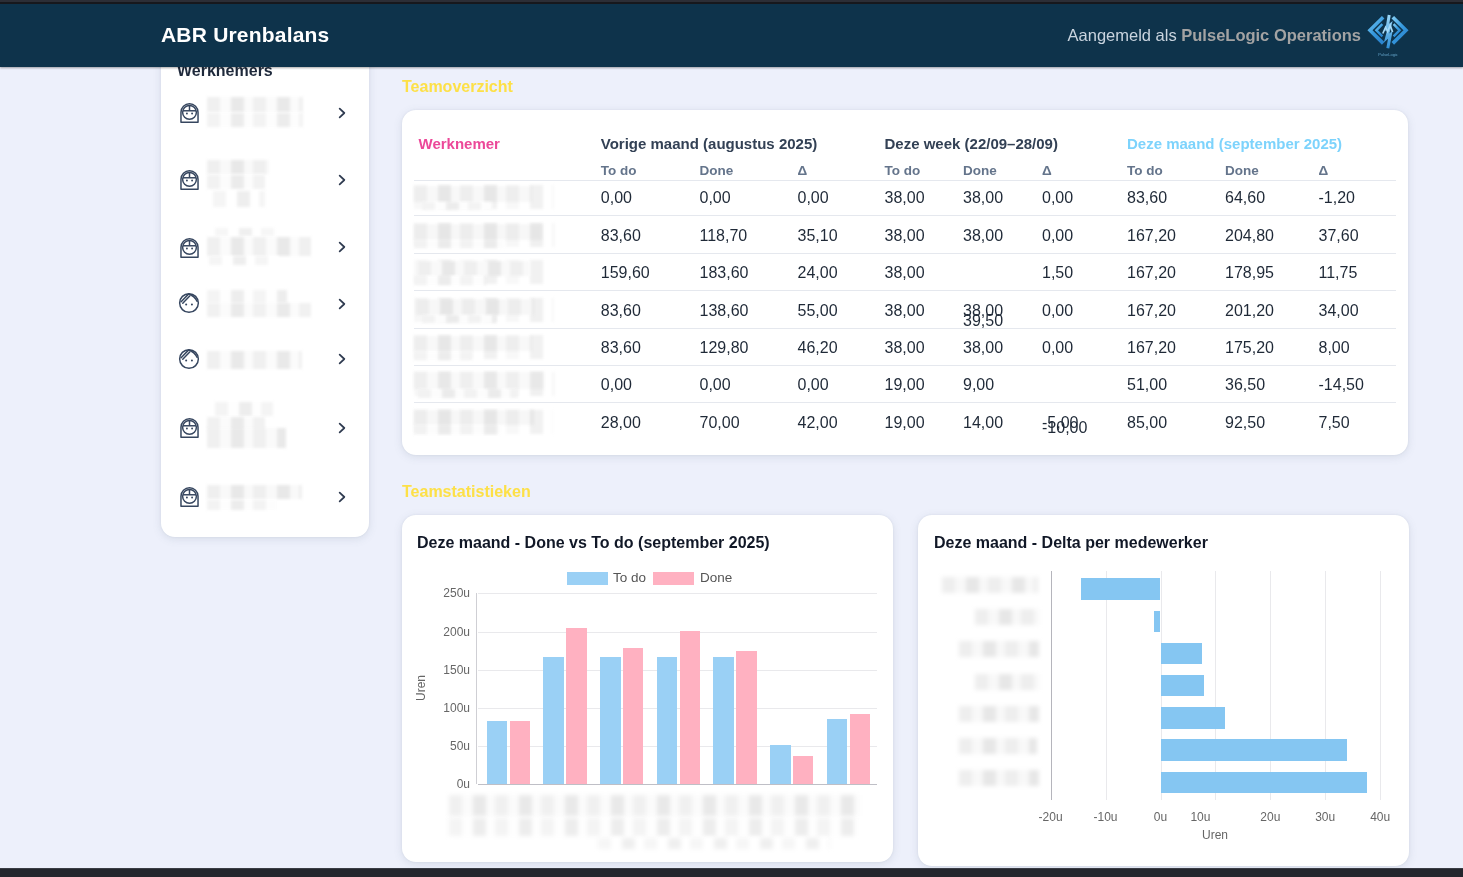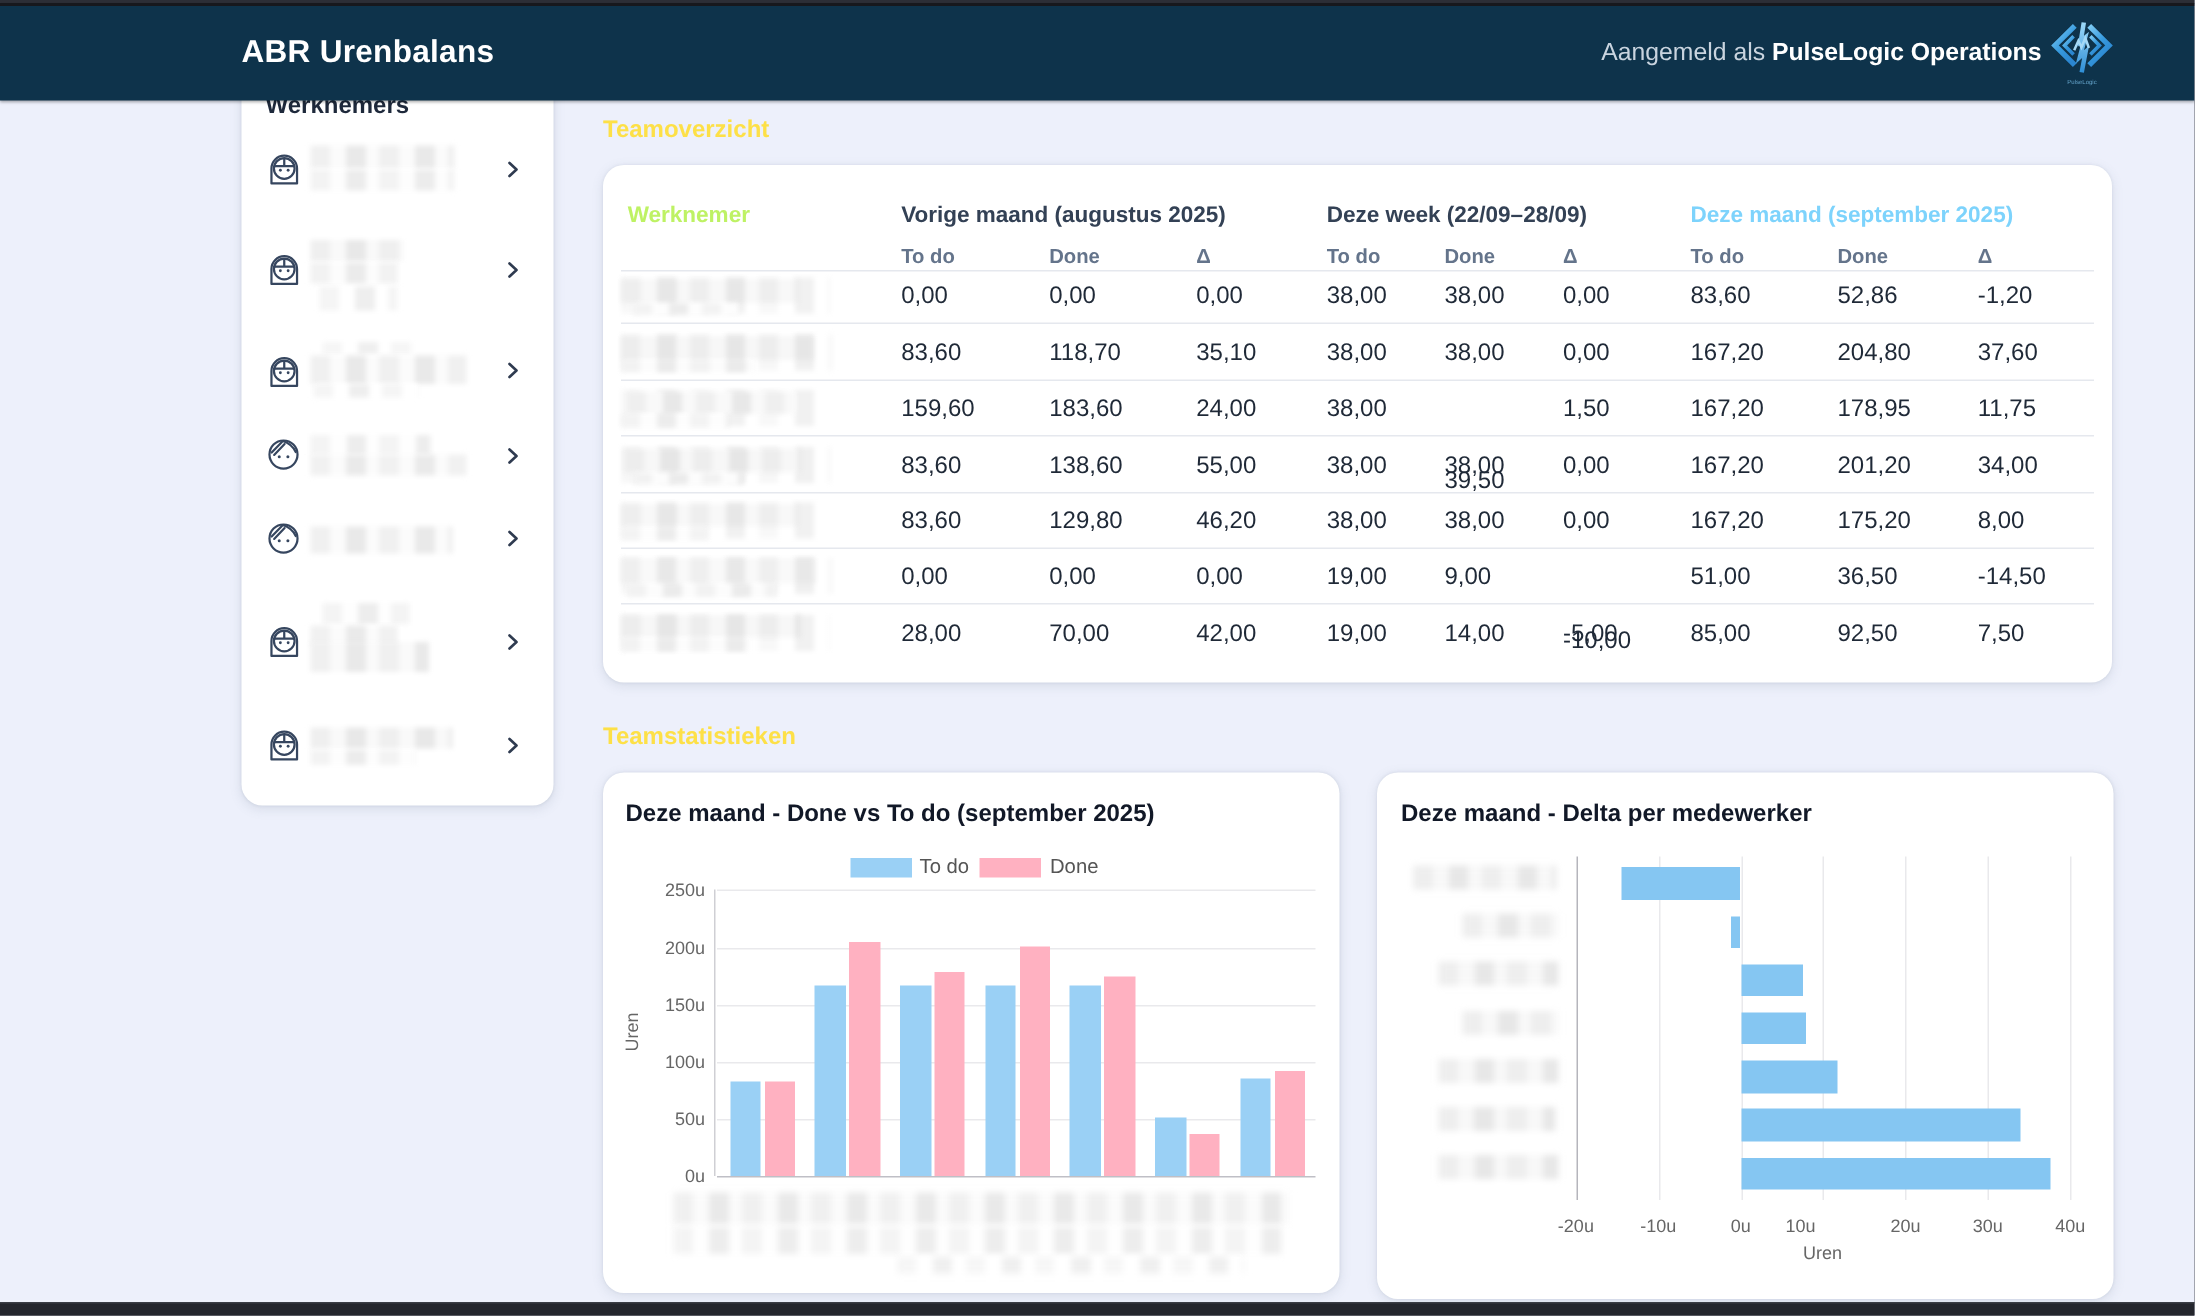--- a/index.html
+++ b/index.html
@@ -140,21 +140,21 @@
       </svg>
     </div>
 <div style="position:absolute;left:207px;top:484.5px;width:95px;height:14px;background:repeating-linear-gradient(90deg,rgb(239,239,239) 0 13px,rgb(249,249,249) 13px 24px,rgb(232,232,232) 24px 37px,rgb(249,249,249) 37px 46px);filter:blur(1.7px);z-index:11;"></div>
 <div style="position:absolute;left:207px;top:499.5px;width:70px;height:10px;background:repeating-linear-gradient(90deg,rgb(243,243,243) 0 13px,rgb(253,253,253) 13px 24px,rgb(236,236,236) 24px 37px,rgb(253,253,253) 37px 46px);filter:blur(1.7px);z-index:11;"></div>
 <div class="abs" style="left:335px;top:490px;z-index:11;">
       <svg width="14" height="14" viewBox="0 0 24 24" fill="none" stroke="#2f3b50" stroke-width="3" stroke-linecap="round" stroke-linejoin="round">
         <polyline points="8 4.5 16 12 8 19.5"></polyline>
       </svg>
     </div>
 <div class="abs" style="left:161px;top:23px;font-size:21px;font-weight:bold;color:#fff;z-index:51;letter-spacing:0.2px;">ABR Urenbalans</div>
-<div class="abs" style="right:102px;top:26px;font-size:16.5px;color:#c9d4df;z-index:51;white-space:nowrap;">Aangemeld als <b style="color:#ffffff;">PulseLogic Operations</b></div>
+<div class="abs" style="right:102px;top:26px;font-size:16.5px;color:#c9d4df;z-index:51;white-space:nowrap;">Aangemeld als <b style="color:#a3a3a3;">PulseLogic Operations</b></div>
 <div class="abs" style="left:1367px;top:13px;z-index:51;">
       <svg width="42" height="44" viewBox="0 0 42 44">
         <defs>
           <linearGradient id="lg" x1="0" y1="0" x2="0.6" y2="1">
             <stop offset="0" stop-color="#7ecbf4"></stop>
             <stop offset="0.55" stop-color="#379ade"></stop>
             <stop offset="1" stop-color="#2b86d0"></stop>
           </linearGradient>
           <linearGradient id="lg2" x1="0" y1="0" x2="0" y2="1">
             <stop offset="0" stop-color="#9cd8f8"></stop>
@@ -166,21 +166,21 @@
         <path d="M25.8 4.2 L39 17.3 L25.8 30.4" fill="none" stroke="url(#lg)" stroke-width="3.6"></path>
         <path d="M26.6 11.2 L32.6 17.3 L26.6 23.4" fill="none" stroke="url(#lg)" stroke-width="2.4"></path>
         <path d="M22.2 2 L20.2 14.5 L23 12.2 L19.6 25 L23.4 21.6 L20.8 35.3" fill="none" stroke="url(#lg2)" stroke-width="3"></path>
         <path d="M15.8 20.5 L18.6 14.2 L20.6 18.6 L23.2 12.4 L25.6 19" fill="none" stroke="#a5d9f6" stroke-width="1.7"></path>
         <text x="21" y="43" text-anchor="middle" font-size="4" fill="#63a3c9" font-family="Liberation Sans">PulseLogic</text>
       </svg>
     </div>
 <div class="h2" style="left:402px;top:78px;">Teamoverzicht</div>
 <div class="h2" style="left:402px;top:483px;">Teamstatistieken</div>
 <div class="card" style="left:402px;top:110px;width:1006px;height:345px;"></div>
-<div class="abs" style="left:418.5px;top:135px;font-size:15px;font-weight:bold;color:#bef264;">Werknemer</div>
+<div class="abs" style="left:418.5px;top:135px;font-size:15px;font-weight:bold;color:#ec4899;">Werknemer</div>
 <div class="abs" style="left:600.8px;top:135px;font-size:15px;font-weight:bold;color:#334155;">Vorige maand (augustus 2025)</div>
 <div class="abs" style="left:884.5px;top:135px;font-size:15px;font-weight:bold;color:#334155;">Deze week (22/09–28/09)</div>
 <div class="abs" style="left:1127.0px;top:135px;font-size:15px;font-weight:bold;color:#7dd3fc;">Deze maand (september 2025)</div>
 <div class="abs" style="left:600.8px;top:163px;font-size:13.5px;font-weight:bold;color:#64748b;">To do</div>
 <div class="abs" style="left:699.5px;top:163px;font-size:13.5px;font-weight:bold;color:#64748b;">Done</div>
 <div class="abs" style="left:797.5px;top:163px;font-size:13.5px;font-weight:bold;color:#64748b;">Δ</div>
 <div class="abs" style="left:884.5px;top:163px;font-size:13.5px;font-weight:bold;color:#64748b;">To do</div>
 <div class="abs" style="left:963.0px;top:163px;font-size:13.5px;font-weight:bold;color:#64748b;">Done</div>
 <div class="abs" style="left:1042.0px;top:163px;font-size:13.5px;font-weight:bold;color:#64748b;">Δ</div>
 <div class="abs" style="left:1127.0px;top:163px;font-size:13.5px;font-weight:bold;color:#64748b;">To do</div>
@@ -196,21 +196,21 @@
 <div style="position:absolute;left:414px;top:185.3px;width:140px;height:24px;background:repeating-linear-gradient(90deg,rgb(248,248,248) 0 13px,rgb(255,255,255) 13px 24px,rgb(241,241,241) 24px 37px,rgb(255,255,255) 37px 46px);filter:blur(1.8px);"></div>
 <div style="position:absolute;left:414px;top:186.3px;width:118px;height:16px;background:repeating-linear-gradient(90deg,rgb(238,238,238) 0 13px,rgb(248,248,248) 13px 24px,rgb(231,231,231) 24px 37px,rgb(248,248,248) 37px 46px);filter:blur(1.8px);"></div>
 <div style="position:absolute;left:422px;top:202.3px;width:70px;height:8px;background:repeating-linear-gradient(90deg,rgb(243,243,243) 0 13px,rgb(253,253,253) 13px 24px,rgb(236,236,236) 24px 37px,rgb(253,253,253) 37px 46px);filter:blur(1.8px);"></div>
 <div class="num" style="left:600.8px;top:189.3px;">0,00</div>
 <div class="num" style="left:699.5px;top:189.3px;">0,00</div>
 <div class="num" style="left:797.5px;top:189.3px;">0,00</div>
 <div class="num" style="left:884.5px;top:189.3px;">38,00</div>
 <div class="num" style="left:963.0px;top:189.3px;">38,00</div>
 <div class="num" style="left:1042.0px;top:189.3px;">0,00</div>
 <div class="num" style="left:1127.0px;top:189.3px;">83,60</div>
-<div class="num" style="left:1225.0px;top:189.3px;">52,86</div>
+<div class="num" style="left:1225.0px;top:189.3px;">64,60</div>
 <div class="num" style="left:1318.5px;top:189.3px;">-1,20</div>
 <div style="position:absolute;left:414px;top:222.7px;width:141px;height:24px;background:repeating-linear-gradient(90deg,rgb(247,247,247) 0 13px,rgb(255,255,255) 13px 24px,rgb(240,240,240) 24px 37px,rgb(255,255,255) 37px 46px);filter:blur(1.8px);"></div>
 <div style="position:absolute;left:414px;top:223.7px;width:128px;height:16px;background:repeating-linear-gradient(90deg,rgb(237,237,237) 0 13px,rgb(247,247,247) 13px 24px,rgb(230,230,230) 24px 37px,rgb(247,247,247) 37px 46px);filter:blur(1.8px);"></div>
 <div style="position:absolute;left:414px;top:239.7px;width:90px;height:8px;background:repeating-linear-gradient(90deg,rgb(242,242,242) 0 13px,rgb(252,252,252) 13px 24px,rgb(235,235,235) 24px 37px,rgb(252,252,252) 37px 46px);filter:blur(1.8px);"></div>
 <div class="num" style="left:600.8px;top:226.7px;">83,60</div>
 <div class="num" style="left:699.5px;top:226.7px;text-align:center;">118,70</div>
 <div class="num" style="left:797.5px;top:226.7px;">35,10</div>
 <div class="num" style="left:884.5px;top:226.7px;">38,00</div>
 <div class="num" style="left:963.0px;top:226.7px;">38,00</div>
 <div class="num" style="left:1042.0px;top:226.7px;">0,00</div>

